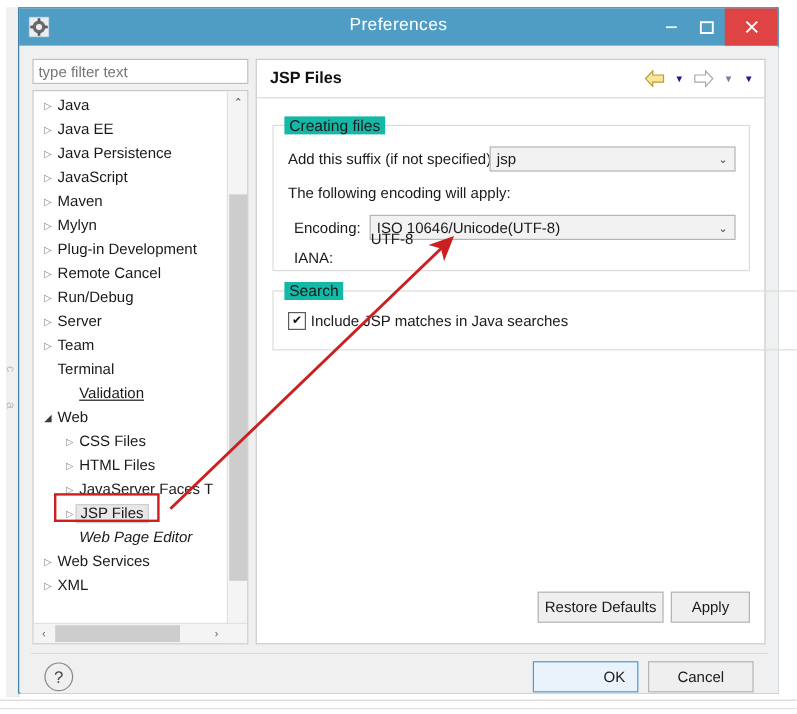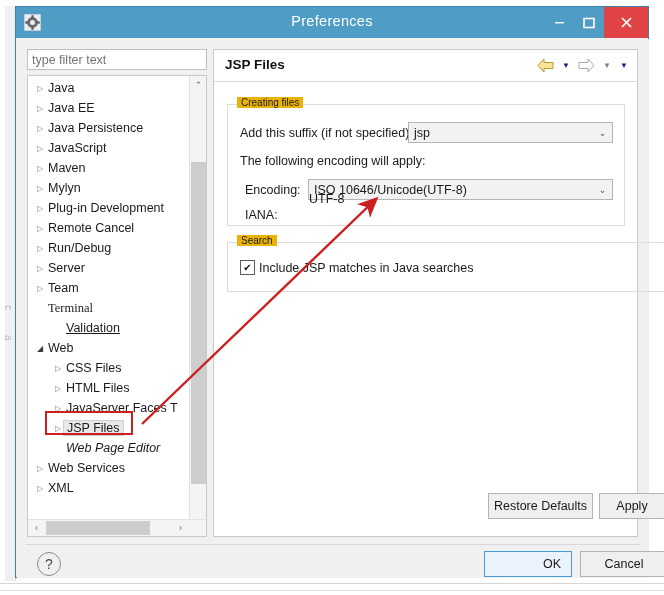--- a/index.html
+++ b/index.html
@@ -262,23 +262,23 @@
 
   
   .group {
     position: absolute;
     border: 1px solid #dcdcdc;
     box-sizing: border-box;
   }
   .group-title {
     position: absolute;
     top: -8px; left: 9px;
-    background: #eab308;
+    background: #14b8a6;
     padding: 0 4px;
-    font-size: 10px;
+    font-size: 13px;
     color: #1a1a1a;
   }
   #grp-creating { left: 13px; top: 54px; width: 398px; height: 122px; }
   #grp-search  { left: 13px; top: 192px; width: 478px; height: 50px; }
 
   .field-label {
     position: absolute;
     font-size: 12.5px;
     color: #1a1a1a;
     white-space: nowrap;
@@ -323,21 +323,20 @@
   
   .btn {
     position: absolute;
     box-sizing: border-box;
     border: 1px solid #b4b4b4;
     background: #efefef;
     font-size: 12.5px;
     color: #1a1a1a;
     display: flex; align-items: center; justify-content: center;
     font-family: "Liberation Sans", sans-serif;
-    margin-left: 40px;
   }
   .btn.primary {
     border: 1px solid #4a9bd4;
     background: #eaf3fb;
   }
   #btn-restore { left: 234px; top: 443px; width: 105px; height: 26px; }
   #btn-apply   { left: 345px; top: 443px; width: 66px;  height: 26px; }
 
   
   .dlg-footer {
@@ -476,21 +475,21 @@
                 <span class="lbl">Run/Debug</span>
               </div>
               <div class="tree-item" style="padding-left: 6px;">
                 <span class="tw">▷</span>
                 <span class="lbl">Server</span>
               </div>
               <div class="tree-item" style="padding-left: 6px;">
                 <span class="tw">▷</span>
                 <span class="lbl">Team</span>
               </div>
-              <div class="tree-item" style="padding-left: 6px; font-family: Liberation Serif, serif;">
+              <div class="tree-item" style="padding-left: 6px;">
                 <span class="tw"></span>
                 <span class="lbl">Terminal</span>
               </div>
               <div class="tree-item" style="padding-left: 24px; text-decoration: underline;">
                 <span class="tw"></span>
                 <span class="lbl">Validation</span>
               </div>
               <div class="tree-item" style="padding-left: 6px;">
                 <span class="tw open">◢</span>
                 <span class="lbl">Web</span>

